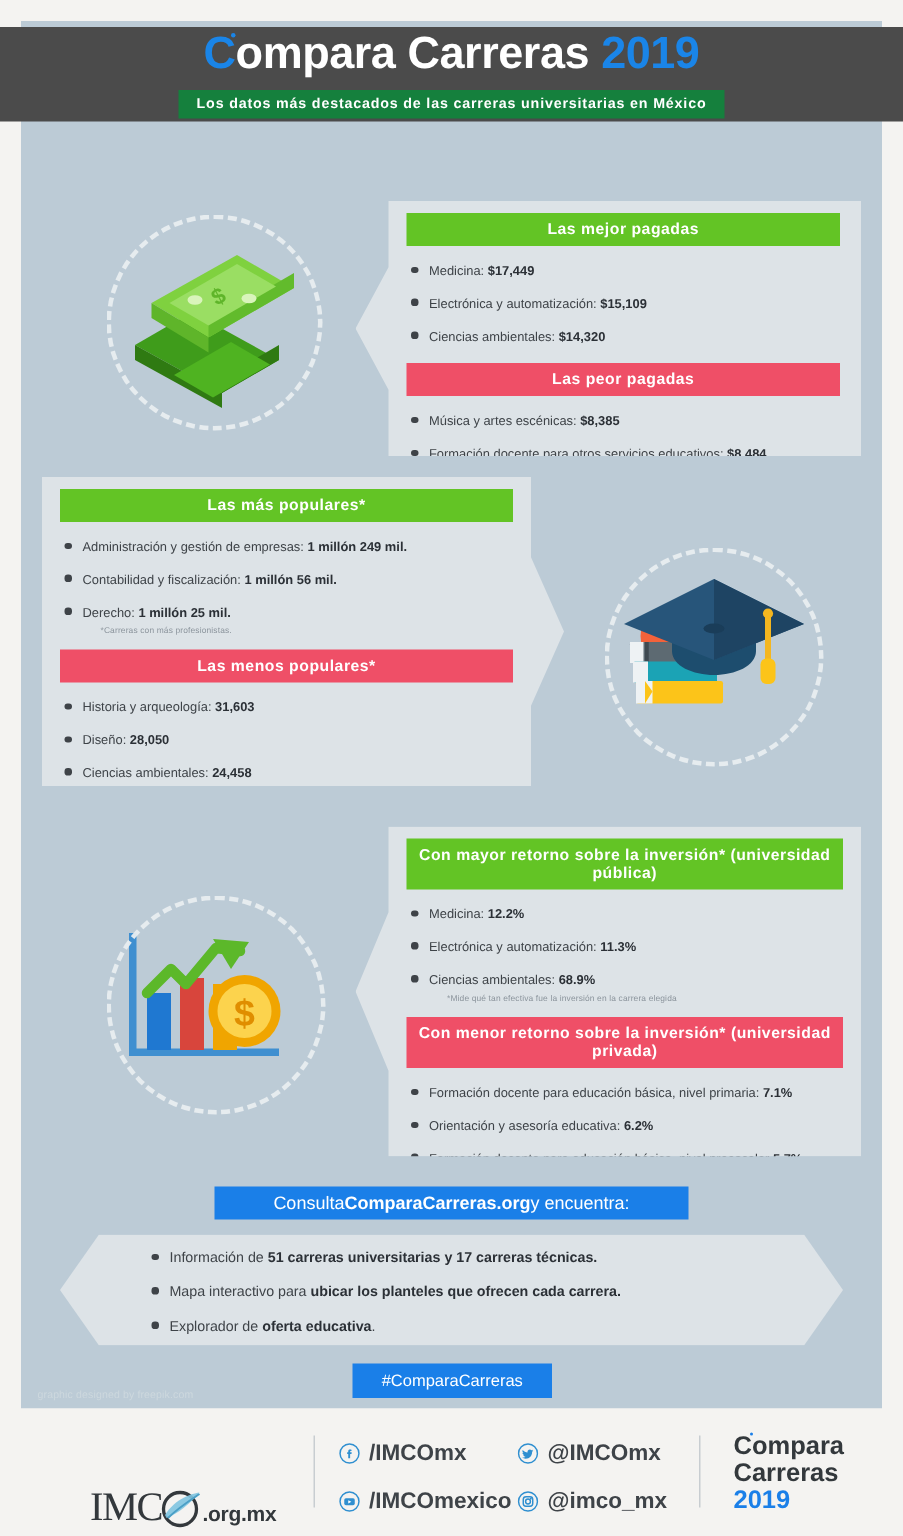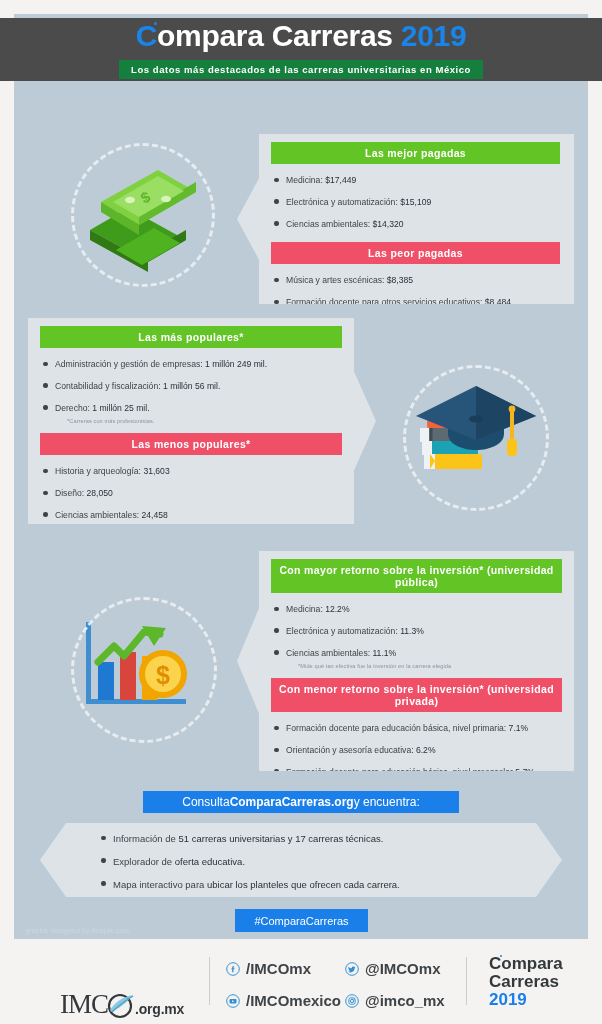--- a/index.html
+++ b/index.html
@@ -64,21 +64,21 @@
   
   ul.bullets{ list-style:none; margin:0; padding:0; }
   ul.bullets li{
     position:relative; color:#3e4348; font-size:8.6px;
     padding:0 0 0 15px; margin-top:11px; line-height:1.25;
   }
   ul.bullets li:before{
     content:""; position:absolute; left:3px; top:2.5px;
     width:4.5px; height:4.5px; border-radius:50%; background:#3e4348;
   }
-  ul.bullets li b{ font-weight:normal; color:#2b3036; }
+  ul.bullets li b{ font-weight:bold; color:#2b3036; }
   .footnote{
     color:#8b949c; font-size:5.6px; margin-top:5px; padding-left:27px;
     letter-spacing:.1px;
   }
   
   .illus{ position:absolute; }
   .dashcircle{
     position:absolute; border-radius:50%;
     border:3px dashed #e9eef1; opacity:.95;
   }
@@ -237,21 +237,21 @@
       <text x="95" y="90" font-family="'Liberation Sans',sans-serif" font-size="25" font-weight="bold" fill="#e08e00" text-anchor="middle">$</text>
     </svg>
   </div>
 
   <div class="panel arrow-left" style="left:237px; top:551px; width:337px; height:220px;">
     <div style="padding:8px 12px 10px 34px;">
       <div class="bar green">Con mayor retorno sobre la inversión* (universidad pública)</div>
       <ul class="bullets">
         <li><span>Medicina: </span><b>12.2%</b></li>
         <li><span>Electrónica y automatización: </span><b>11.3%</b></li>
-        <li><span>Ciencias ambientales: </span><b>11.1%</b></li>
+        <li><span>Ciencias ambientales: </span><b>68.9%</b></li>
       </ul>
       <div class="footnote">*Mide qué tan efectiva fue la inversión en la carrera elegida</div>
       <div class="bar red" style="margin-top:9px;">Con menor retorno sobre la inversión* (universidad privada)</div>
       <ul class="bullets">
         <li><span>Formación docente para educación básica, nivel primaria: </span><b>7.1%</b></li>
         <li><span>Orientación y asesoría educativa: </span><b>6.2%</b></li>
         <li><span>Formación docente para educación básica, nivel preescolar </span><b>5.7%</b></li>
       </ul>
       <div class="footnote">*Mide qué tan efectiva fue la inversión en la carrera elegida</div>
     </div>
@@ -260,22 +260,22 @@
   <div id="cta-band">
     <span>Consulta </span>
       <b>ComparaCarreras.org</b>
       <span> y encuentra:</span>
   </div>
 
   <div class="panel hexagon" style="left:40px; top:823px; width:522px; height:74px;">
     <div style="padding:10px 40px 10px 58px;">
       <ul class="bullets">
         <li style="margin-top:0; font-size:9.5px;"><span>Información de </span><b>51 carreras universitarias y 17 carreras técnicas.</b><span></span></li>
+        <li style="font-size:9.5px;"><span>Mapa interactivo para </span><b>ubicar los planteles que ofrecen cada carrera.</b><span></span></li>
         <li style="font-size:9.5px;"><span>Explorador de </span><b>oferta educativa</b><span>.</span></li>
-        <li style="font-size:9.5px;"><span>Mapa interactivo para </span><b>ubicar los planteles que ofrecen cada carrera.</b><span></span></li>
       </ul>
     </div>
   </div>
 
   <div id="hashtag">#ComparaCarreras</div>
   <div id="freepik">graphic designed by  freepik.com</div>
 
   <div id="footer"></div>
 
   <div id="imco-logo">

